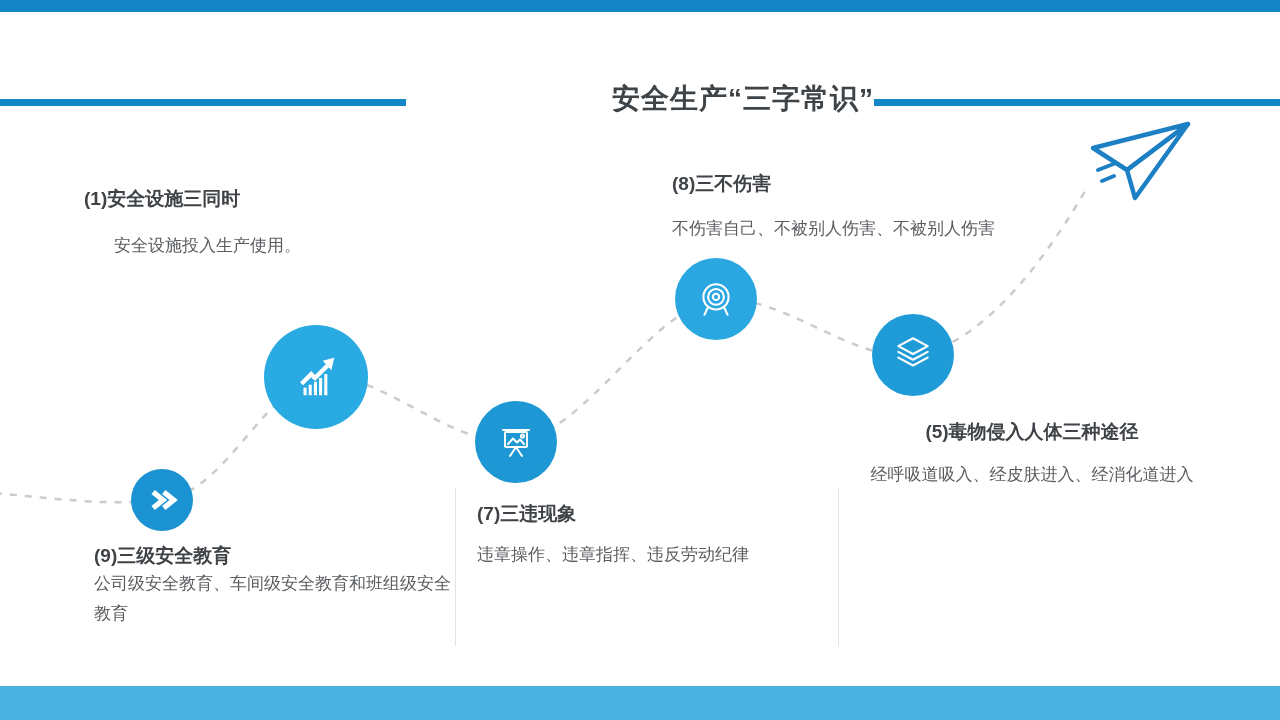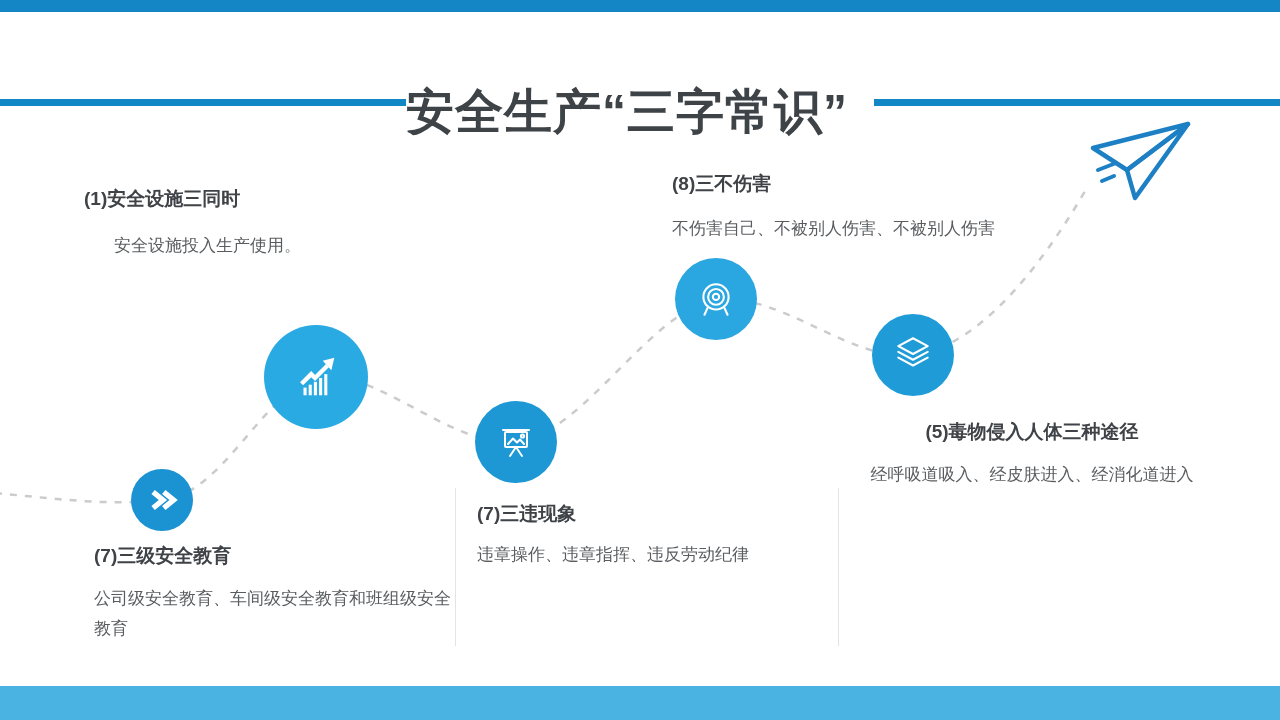--- a/index.html
+++ b/index.html
@@ -8,37 +8,37 @@
     font-family:"Liberation Sans",sans-serif;overflow:hidden;
   }
   .top-bar{position:absolute;left:0;top:0;width:1280px;height:12px;background:#1586c5;}
   .bottom-bar{position:absolute;left:0;top:686px;width:1280px;height:34px;background:#4ab3e2;}
 
   .title-line{position:absolute;top:99px;height:7px;background:#1287c5;}
   .title-line.left{left:0;width:406px;}
   .title-line.right{left:874px;width:406px;}
   .slide-title{
     position:absolute;left:406px;top:80px;width:468px;margin:0;
-    text-align:left;font-size:48px;font-weight:900;color:#3e4347;letter-spacing:1px;
+    text-align:right;font-size:28px;font-weight:900;color:#3e4347;letter-spacing:1px;
     white-space:nowrap;
   }
 
   .connector{position:absolute;left:0;top:0;pointer-events:none;}
 
   .v-divider{position:absolute;top:488px;height:158px;width:1px;background:#e4e4e4;}
   .v-divider.d1{left:455px;}
   .v-divider.d2{left:838px;}
 
   .item{position:absolute;}
   .item-heading{font-size:19px;font-weight:800;color:#3f4347;white-space:nowrap;}
   .item-body{font-size:17px;color:#5a5d60;line-height:1.75;}
   .item1{left:84px;top:186px;width:360px;}
   .item1 .item-body{margin-top:19px;margin-left:30px;}
   .item2{left:94px;top:543px;width:368px;}
-  .item2 .item-body{margin-top:15px;}
+  .item2 .item-body{margin-top:0;}
   .item3{left:477px;top:501px;width:350px;}
   .item3 .item-body{margin-top:13px;}
   .item4{left:672px;top:171px;width:380px;}
   .item4 .item-body{margin-top:17px;}
   .item5{left:832px;top:419px;width:400px;text-align:center;}
   .item5 .item-body{margin-top:15px;}
 
   .node{
     position:absolute;border-radius:50%;display:flex;align-items:center;justify-content:center;
     background:#1e97d5;
@@ -74,21 +74,21 @@
 
   <div class="v-divider d1"></div>
   <div class="v-divider d2"></div>
 
   <div class="item item1">
     <div class="item-heading">(1)安全设施三同时</div>
     <div class="item-body">安全设施投入生产使用。</div>
   </div>
 
   <div class="item item2">
-    <div class="item-heading">(7)三级安全教育</div>
+    <div class="item-heading">(9)三级安全教育</div>
     <div class="item-body">公司级安全教育、车间级安全教育和班组级安全教育</div>
   </div>
 
   <div class="item item3">
     <div class="item-heading">(7)三违现象</div>
     <div class="item-body">违章操作、违章指挥、违反劳动纪律</div>
   </div>
 
   <div class="item item4">
     <div class="item-heading">(8)三不伤害</div>

